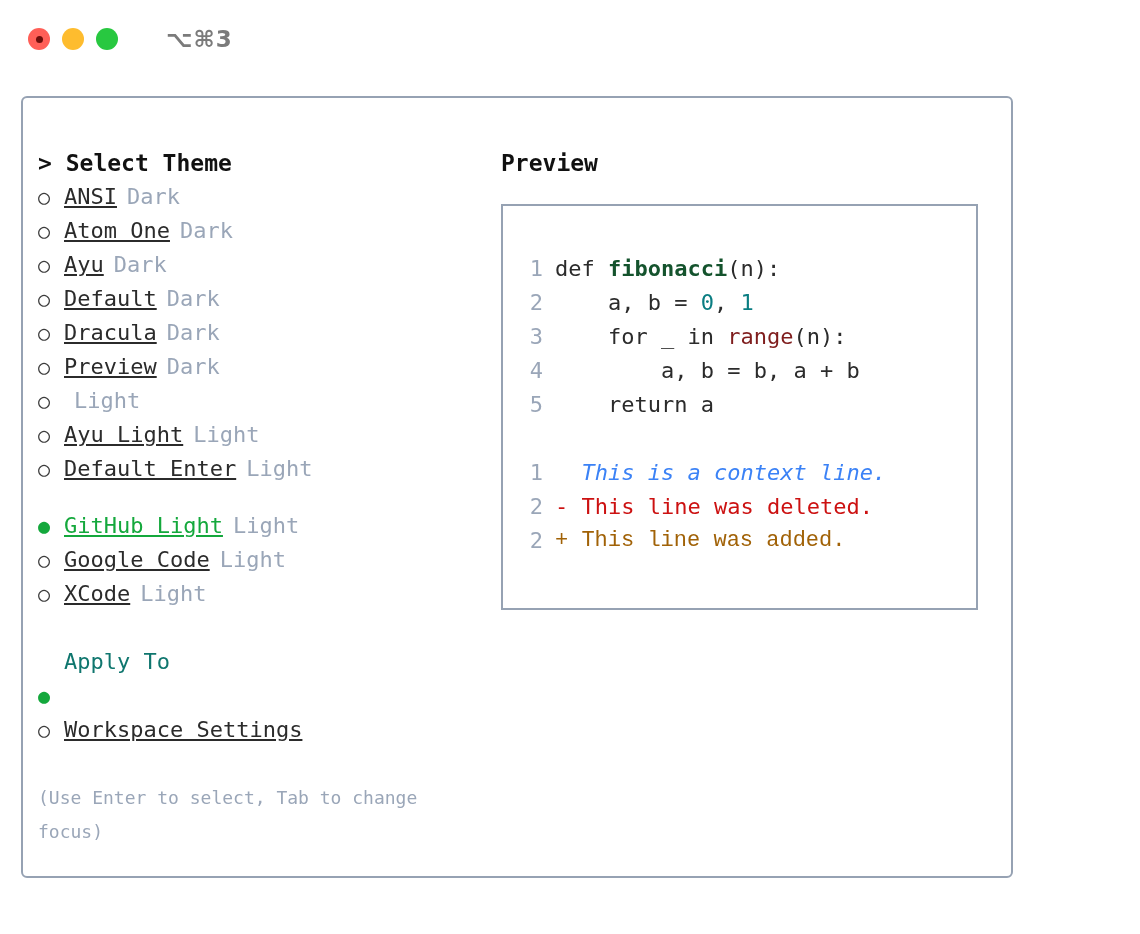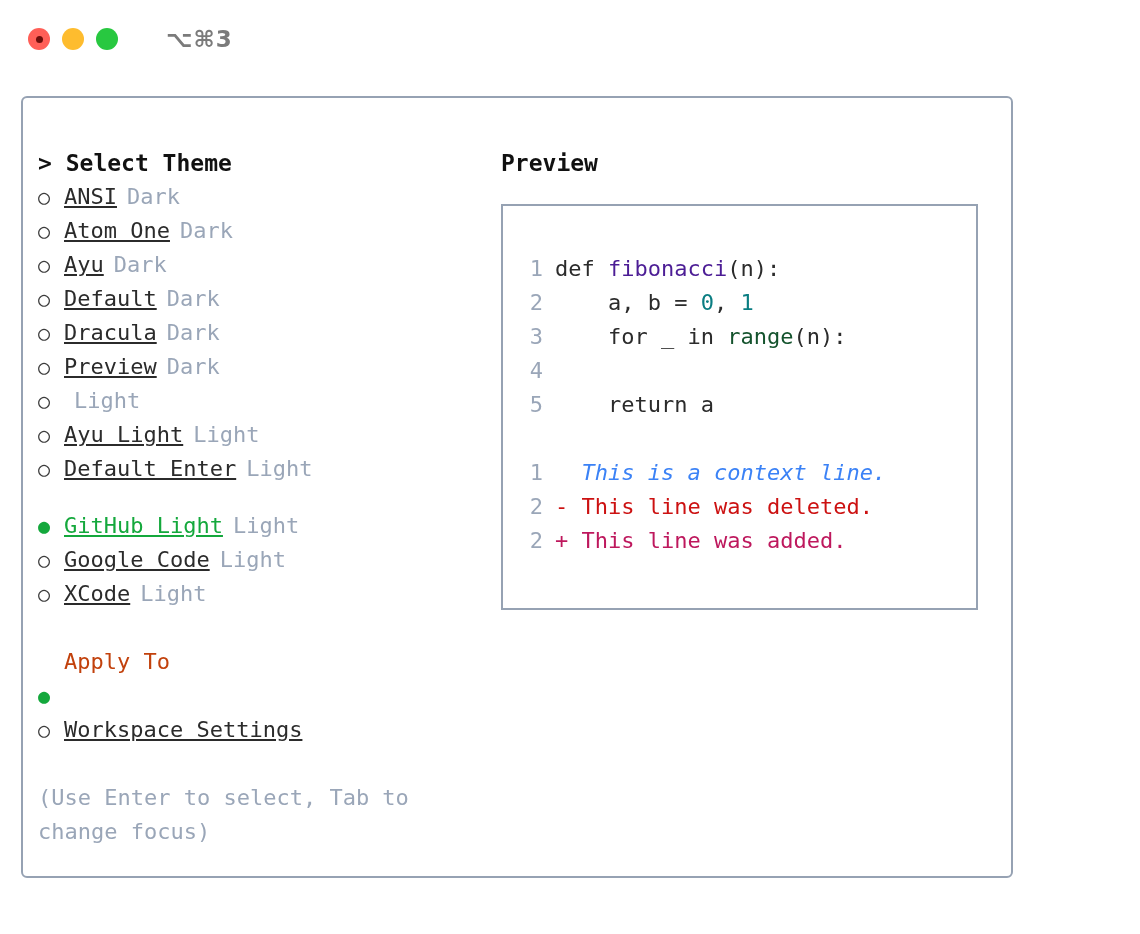--- a/index.html
+++ b/index.html
@@ -126,29 +126,29 @@
   .row.selected .row-label { color: #14a83c; margin-top: 23px; }
   .row-tag {
     color: #9aa6b8;
     margin-left: 10px;
   }
 
   .spacer-sm { height: 34px; }
 
   .section-label {
     font-size: 22px;
-    color: #c2410c;
+    color: #0f766e;
     line-height: 34px;
     padding-left: 26px;
     white-space: pre;
   }
 
   .hint {
     margin-top: 34px;
-    font-size: 22px;
+    font-size: 18px;
     line-height: 34px;
     color: #9aa6b8;
     width: 400px;
     white-space: pre-wrap;
   }
 
   
   .right-col {
     position: absolute;
     left: 478px;
@@ -178,29 +178,29 @@
   }
   .lineno {
     width: 26px;
     flex: 0 0 26px;
     text-align: right;
     color: #9aa6b8;
     margin-right: 12px;
   }
   .ctext { color: #2b2b2b; white-space: pre; }
 
-  .tok-fn    { color: #4c1d95; font-weight: 400; }
+  .tok-fn    { color: #14532d; font-weight: 700; }
   .tok-num   { color: #0a7d82; }
-  .tok-call  { color: #14532d; }
+  .tok-call  { color: #7f1d1d; }
 
   .blank-line { height: 34px; }
 
   .diff-ctx  { color: #3b82f6; font-style: italic; }
   .diff-del  { color: #cc1111; text-align: center; }
-  .diff-add  { color: #be185d; }
+  .diff-add  { color: #a16207; font-family: Liberation Mono, monospace; }
 </style>
 </head>
 <body>
 
 <div class="window">
 
   <div class="titlebar">
     <div class="lights">
       <span class="light light-red"></span>
       <span class="light light-yellow"></span>
@@ -244,21 +244,21 @@
       </div>
 
       <div class="right-col">
         <div class="heading">Preview</div>
 
         <div class="preview-box">
           <div class="code" id="code-block">
               <div class="cline"><span class="lineno">1</span><span class="ctext"><span>def </span><span class="tok-fn">fibonacci</span><span>(n):</span></span></div>
               <div class="cline"><span class="lineno">2</span><span class="ctext"><span>    a, b = </span><span class="tok-num">0</span><span>, </span><span class="tok-num">1</span></span></div>
               <div class="cline"><span class="lineno">3</span><span class="ctext"><span>    for _ in </span><span class="tok-call">range</span><span>(n):</span></span></div>
-              <div class="cline"><span class="lineno">4</span></div>
+              <div class="cline"><span class="lineno">4</span><span class="ctext"><span>        a, b = b, a + b</span></span></div>
               <div class="cline"><span class="lineno">5</span><span class="ctext"><span>    return a</span></span></div>
               <div class="blank-line"></div>
               <div class="cline"><span class="lineno">1</span><span class="ctext diff-ctx">  This is a context line.</span></div>
               <div class="cline"><span class="lineno">2</span><span class="ctext diff-del">- This line was deleted.</span></div>
               <div class="cline"><span class="lineno">2</span><span class="ctext diff-add">+ This line was added.</span></div>
             </div>
         </div>
       </div>
 
     </div>

